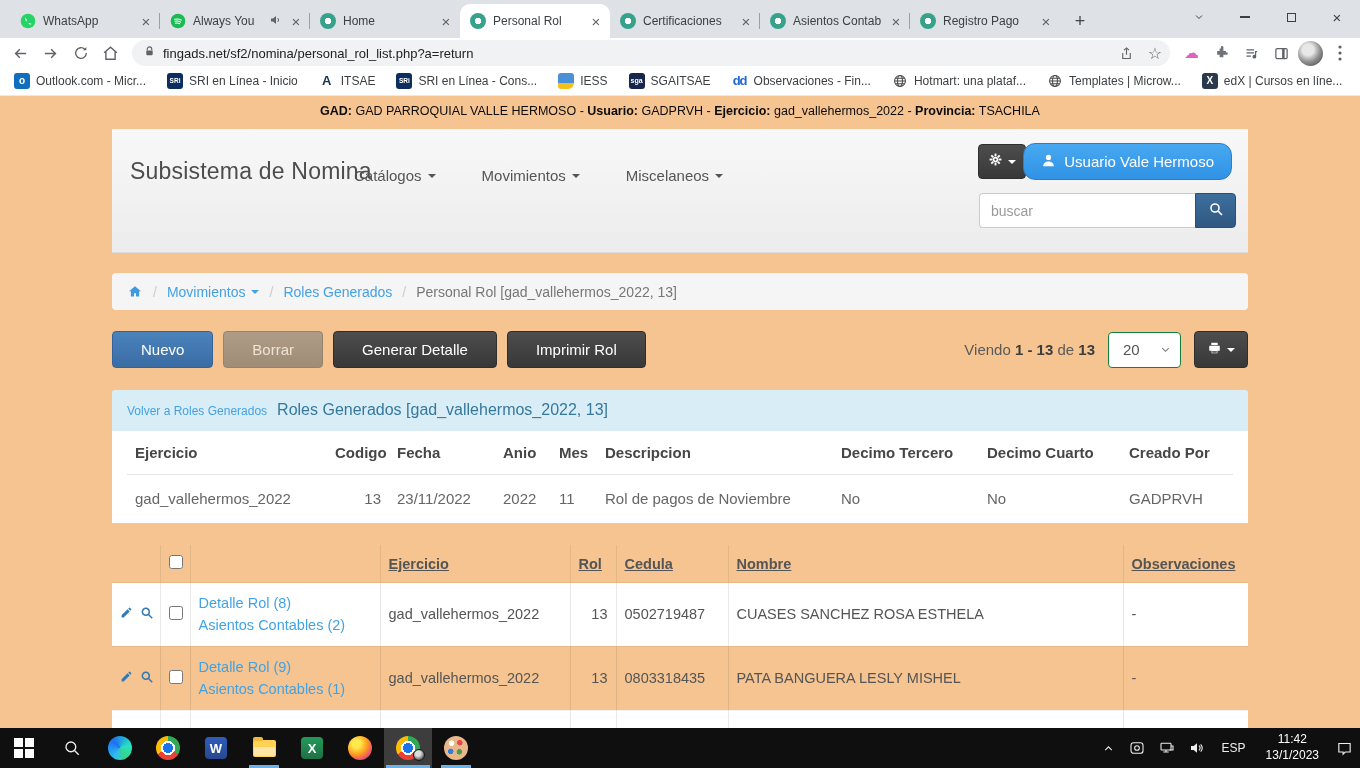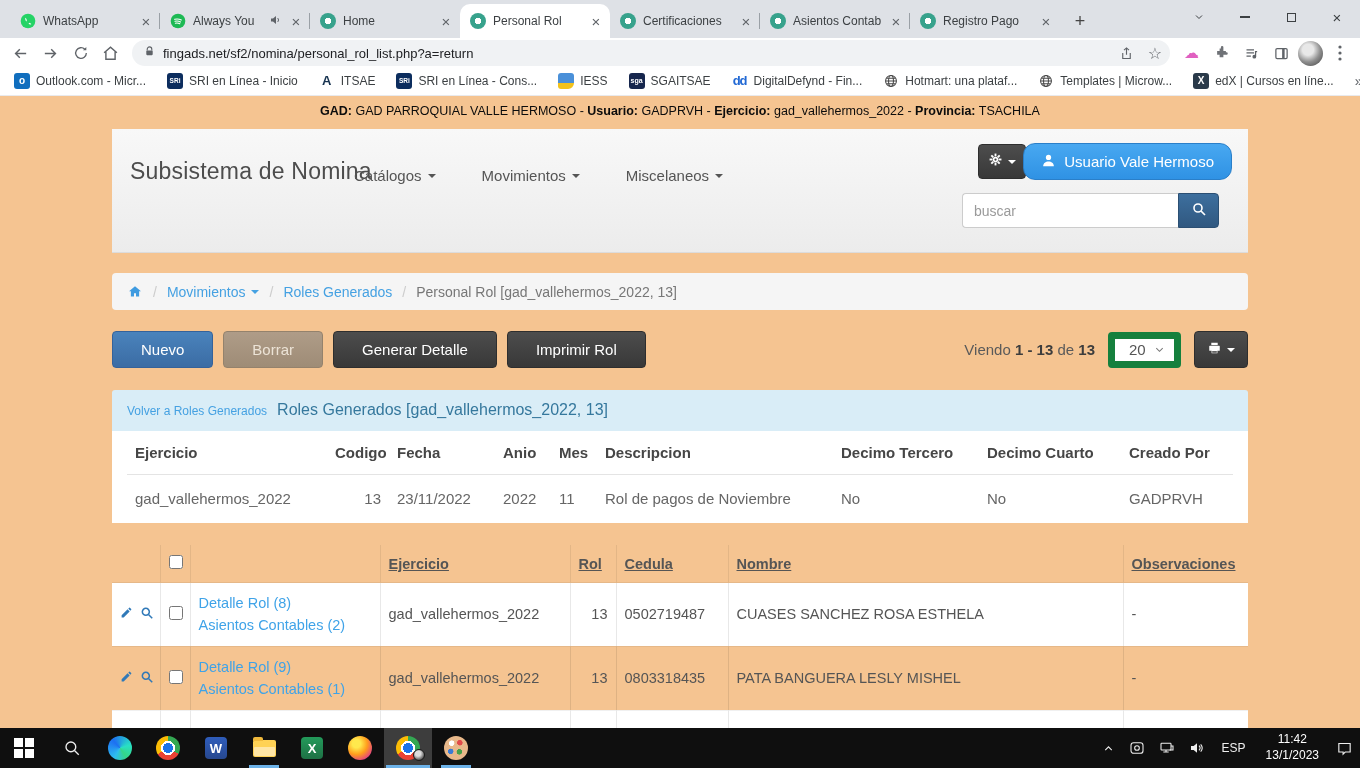--- a/index.html
+++ b/index.html
@@ -44,37 +44,37 @@
 .content{height:632px;background:#f5c491;overflow:hidden}
 .gadbar{padding-top:8px;text-align:center;font-size:12.5px;color:#0c0c0c}
 .page{width:1136px;margin:11px auto 0}
 .apphead{background:linear-gradient(#f8f8f8,#ececec);border-bottom:1px solid #dcdcdc;height:124px;position:relative;padding:0 18px}
 .apptitle{position:absolute;top:29px;left:18px;font-size:23px;color:#4d4d4d;letter-spacing:.2px}
 .menus{position:absolute;top:38px;left:242px;display:flex;gap:46px;font-size:15px;color:#555}
 .menu{display:flex;align-items:center;gap:6px;cursor:pointer}
 .tri{width:0;height:0;border-left:4px solid transparent;border-right:4px solid transparent;border-top:4px solid currentColor;display:inline-block}
 .gearbtn{position:absolute;top:15px;right:222px;width:48px;height:35px;border-radius:4px;background:linear-gradient(#4d4d4d,#383838);border:1px solid #2e2e2e;color:#fff;display:flex;align-items:center;justify-content:center;gap:5px}
 .userbtn{position:absolute;top:14px;right:16px;height:37px;padding:0 17px;border-radius:12px;background:linear-gradient(#48a8f1,#2f92e4);border:1px solid #2a7fc9;color:#fff;font-size:15px;display:flex;align-items:center;gap:8px}
-.searchrow{position:absolute;top:64px;right:29px;display:flex}
+.searchrow{position:absolute;top:64px;right:12px;display:flex}
 .searchinput{width:216px;height:35px;border:1px solid #ccc;border-right:none;border-radius:4px 0 0 4px;padding:0 11px;font-size:14px;color:#555;font-family:"Liberation Sans",sans-serif;outline:none;background:#fff}
 .searchinput::placeholder{color:#9a9a9a}
 .searchbtn{width:41px;height:35px;border-radius:0 4px 4px 0;background:linear-gradient(#3d6f9e,#305880);border:1px solid #2b4f73;display:flex;align-items:center;justify-content:center}
 .breadcrumb{margin-top:20px;height:37px;background:#f5f5f5;border-radius:4px;display:flex;align-items:center;padding:0 15px;gap:10px;font-size:14px}
 .bc-link{color:#45a1e2;display:flex;align-items:center;gap:6px;cursor:pointer}
 .bc-sep{color:#cccccc}
 .bc-cur{color:#777}
 .btnrow{margin-top:21px;display:flex;gap:10px;align-items:center}
 .btnrow2{margin-top:5px;display:flex;gap:10px}
 .btn{height:37px;padding:0 28px;border-radius:4px;font-size:15px;color:#fff;display:flex;align-items:center;gap:8px;border:1px solid transparent;cursor:pointer;white-space:nowrap}
 .btn-primary{background:linear-gradient(#4a83bc,#3b6ca4);border-color:#35629a}
 .btn-muted{background:linear-gradient(#af9c88,#9e8c76);border-color:#94826c;color:#ece3d6}
 .btn-dark{background:linear-gradient(#4d4d4d,#383838);border-color:#2e2e2e}
 .paging{margin-left:auto;display:flex;align-items:center;gap:13px;font-size:15px;color:#5a5a5a}
 .paging b{color:#3d3d3d}
-.selectbox{width:73px;height:36px;background:#fff;border:7px solid #15803d;border-radius:4px;display:flex;align-items:center;justify-content:space-between;padding:0 9px 0 14px;color:#555;cursor:pointer}
+.selectbox{width:73px;height:36px;background:#fff;border:1px solid #15803d;border-radius:4px;display:flex;align-items:center;justify-content:space-between;padding:0 9px 0 14px;color:#555;cursor:pointer}
 .printbtn{width:54px;height:37px;border-radius:4px;background:linear-gradient(#4d4d4d,#383838);border:1px solid #2e2e2e;display:flex;align-items:center;justify-content:center;gap:5px;color:#fff}
 .infopanel{margin-top:22px;background:#d9edf7;padding:11px 15px 12px;display:flex;align-items:baseline;gap:10px;border-radius:3px 3px 0 0}
 .volver{font-size:12px;color:#45a1e2;cursor:pointer}
 .infotitle{font-size:16px;color:#35789d}
 .summary{background:#fff;padding:0 15px 3px}
 table{border-collapse:collapse}
 .sum{width:100%;font-size:15px;table-layout:fixed}
 .sum th{text-align:left;color:#464646;padding:13px 8px;border-bottom:1px solid #e4e4e4;font-weight:bold}
 .sum td{color:#666;padding:15px 8px 13px}
 .num{text-align:right}
@@ -272,21 +272,21 @@
     <span class="bm">
         <span class="bm-ic ic-iess"></span>
         <span>IESS</span>
       </span>
     <span class="bm">
         <span class="bm-ic ic-sga">sga</span>
         <span>SGAITSAE</span>
       </span>
     <span class="bm">
         <span class="bm-ic ic-dd">dd</span>
-        <span>DigitalDefynd - Fin...</span>
+        <span>Observaciones - Fin...</span>
       </span>
     <span class="bm">
         <span class="bm-ic">
           <svg width="14" height="14" viewBox="0 0 16 16" fill="none" stroke="#474747" stroke-width="1.2">
             <circle cx="8" cy="8" r="6.2"></circle>
             <ellipse cx="8" cy="8" rx="2.8" ry="6.2"></ellipse>
             <path d="M2 8h12M3.2 4.8h9.6M3.2 11.2h9.6"></path>
           </svg>
         </span>
         <span>Hotmart: una plataf...</span>

